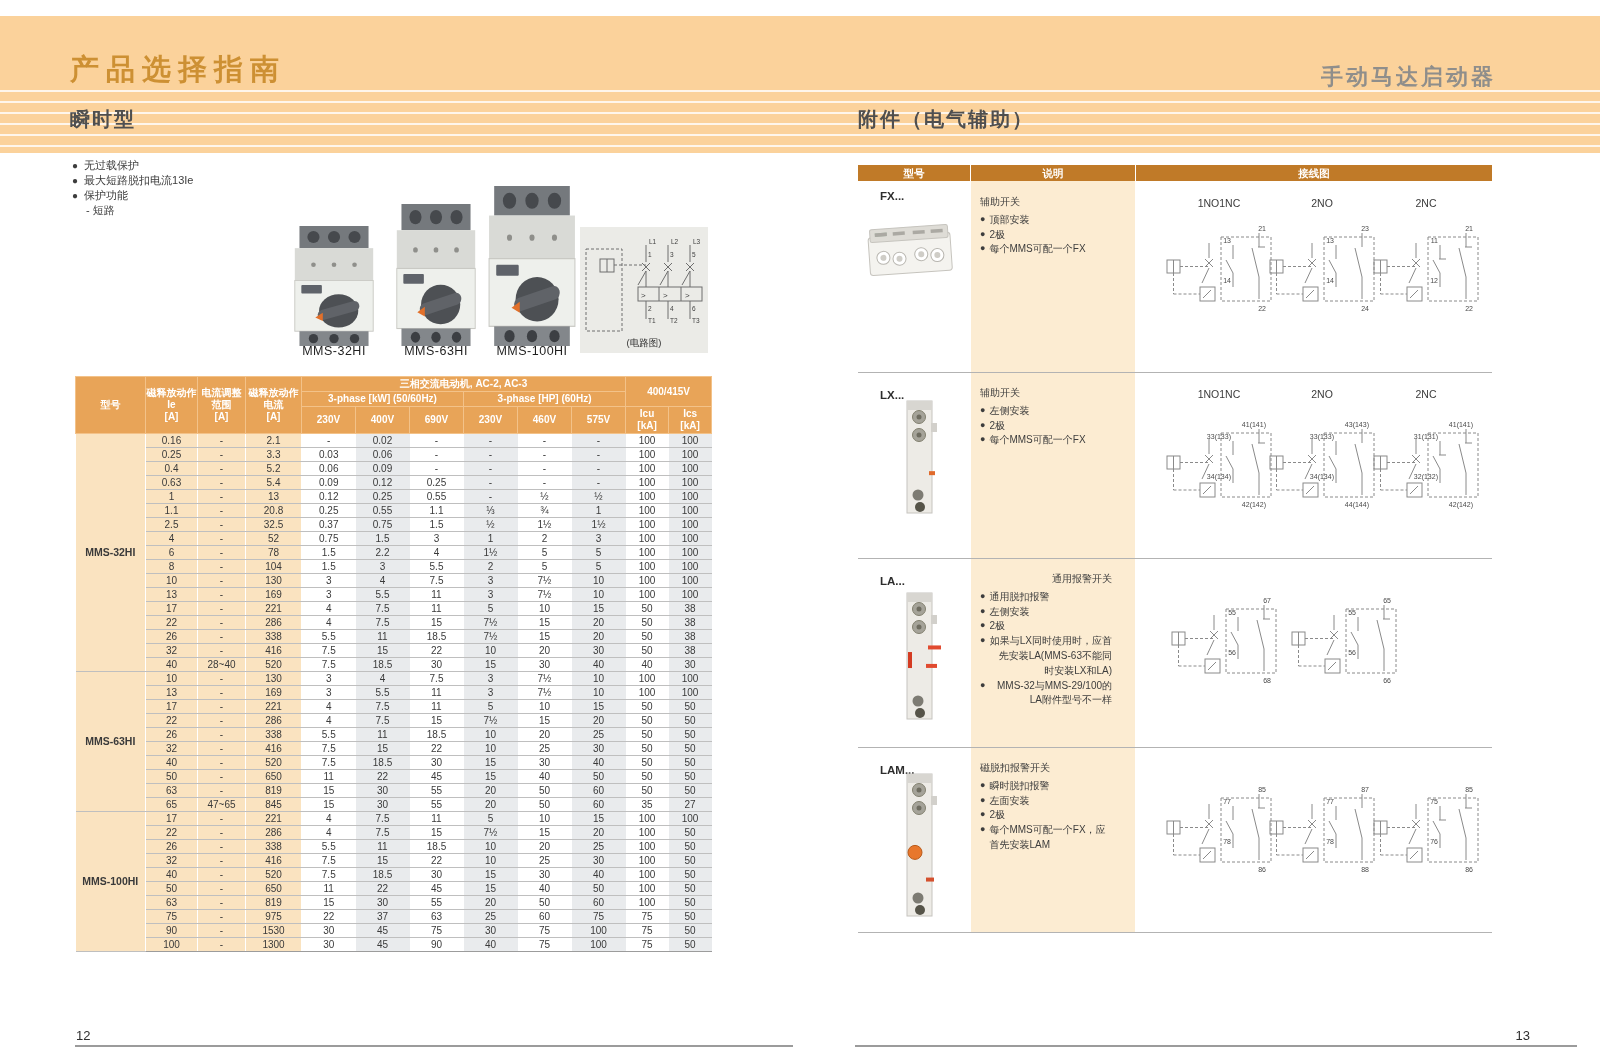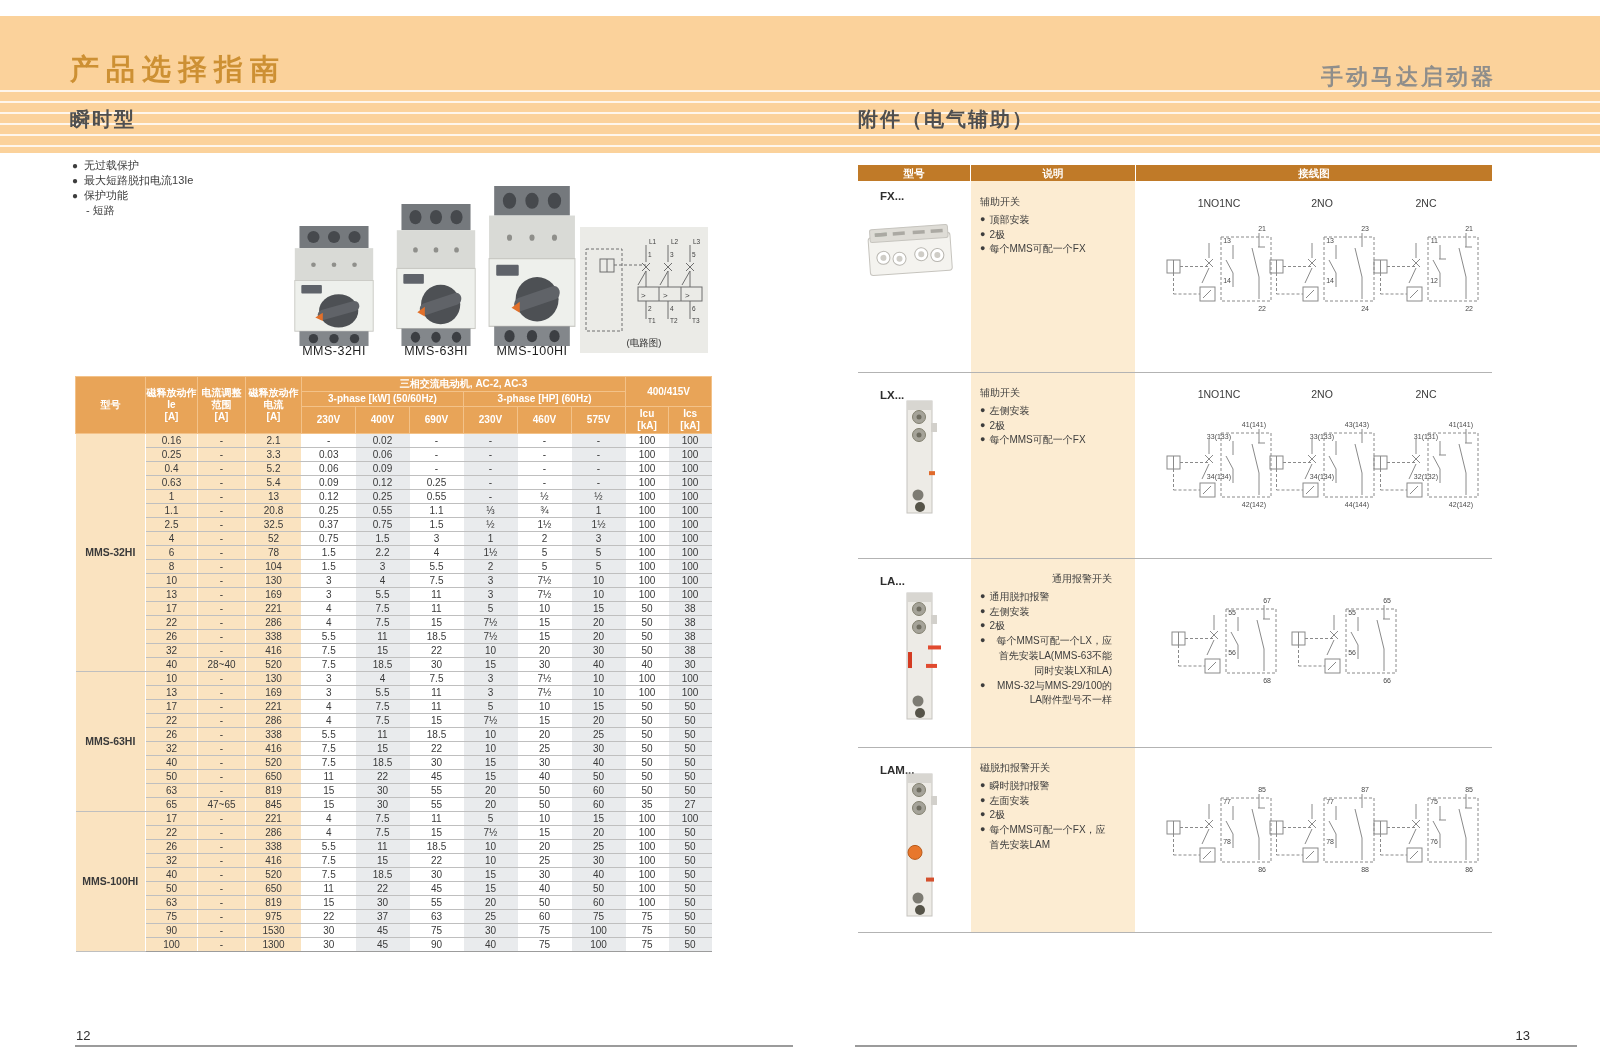--- a/index.html
+++ b/index.html
@@ -1010,21 +1010,21 @@
         <div class="b">
           <span class="dot">●</span>
           <span>左侧安装</span>
         </div>
         <div class="b">
           <span class="dot">●</span>
           <span>2极</span>
         </div>
         <div class="b">
           <span class="dot">●</span>
-          <span>每个MMS可配一个LX，应首先安装LA(MMS-63不能同时安装LX和LA)</span>
+          <span>如果与LX同时使用时，应首先安装LA(MMS-63不能同时安装LX和LA)</span>
         </div>
         <div class="b">
           <span class="dot">●</span>
           <span>MMS-32与MMS-29/100的LA附件型号不一样</span>
         </div>
       </div>
       <div class="diag" style="left: 1170px; top: 593px;"><svg width="108" height="96" viewBox="0 0 108 96">
   <g stroke="#8a8a8a" fill="none" stroke-width="1">
     <rect x="2" y="39" width="13" height="13"></rect>
             <line x1="8.5" y1="39" x2="8.5" y2="52"></line>

